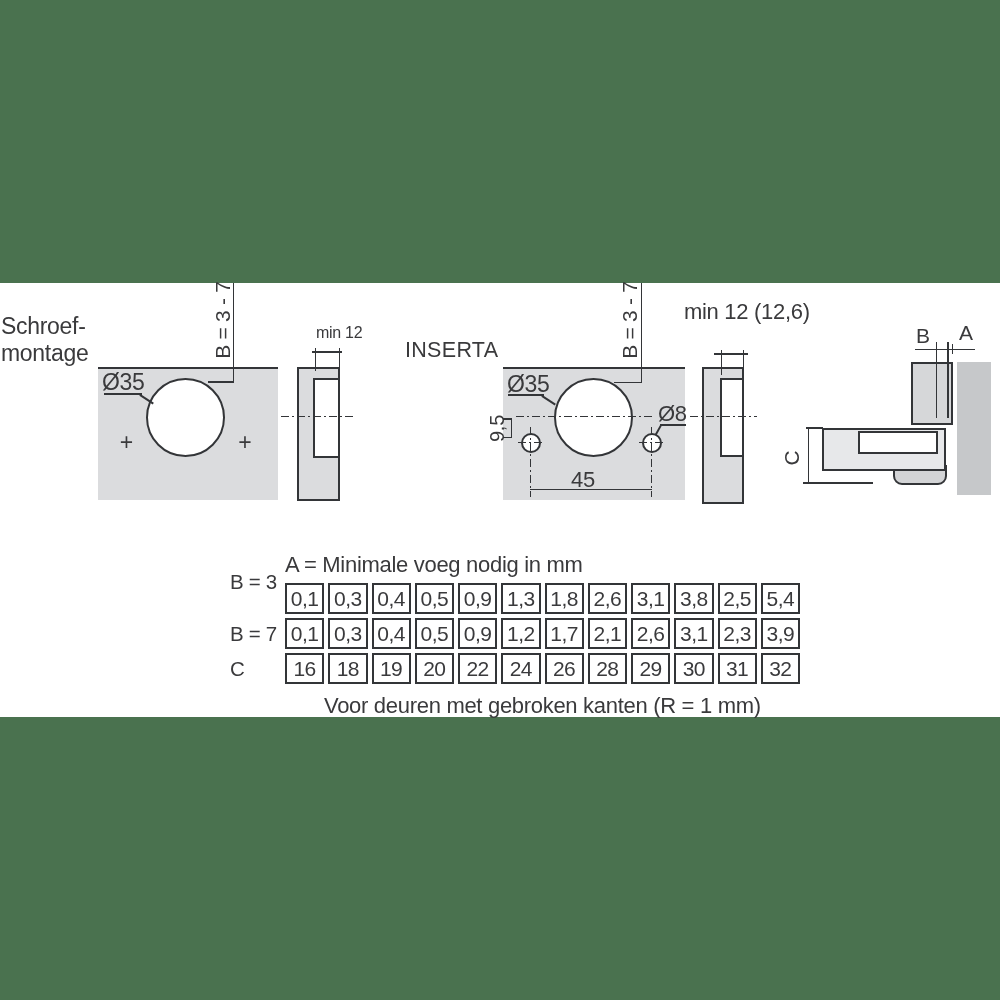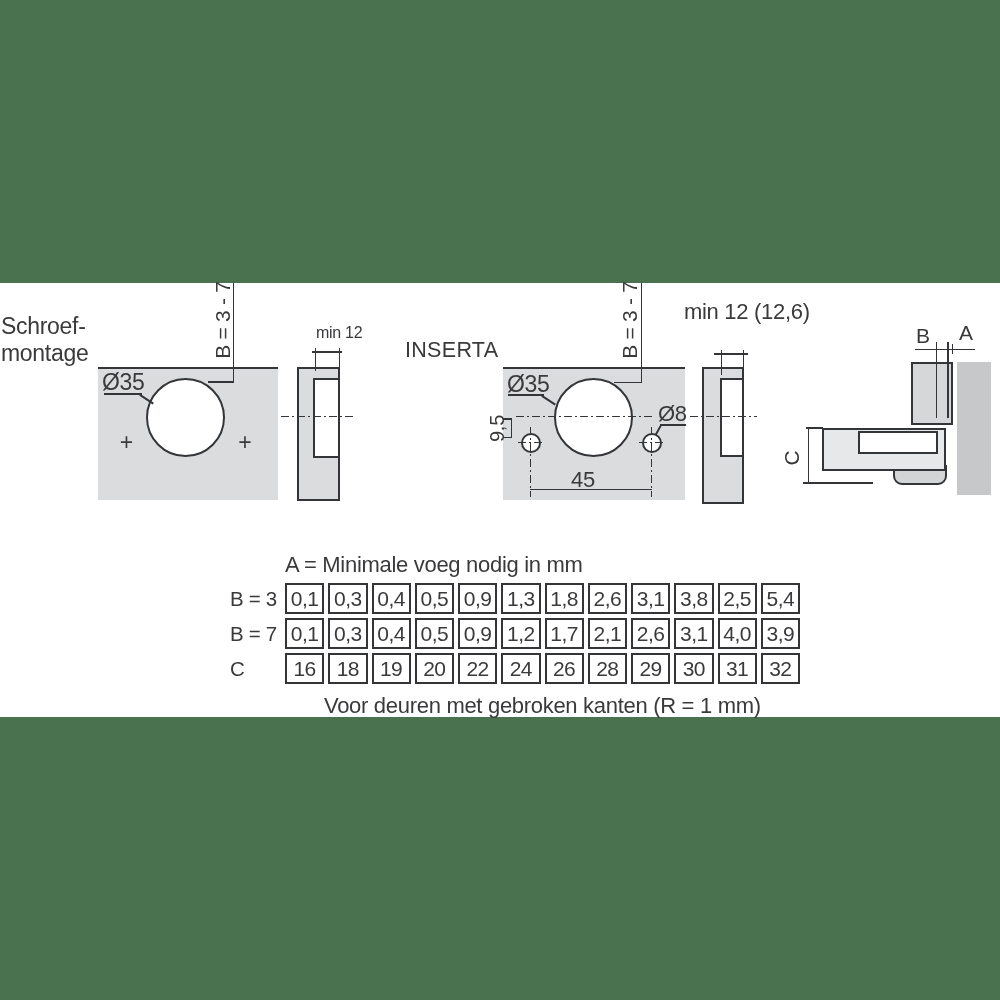--- a/index.html
+++ b/index.html
@@ -122,21 +122,21 @@
   <div class="boxed" style="left:822px;top:428px;width:124px;height:43px;background:var(--arm);border-width:2.5px;"></div>
   <div class="boxed" style="left:858px;top:431px;width:80px;height:23px;background:#fff;border-width:2.5px;"></div>
 
   <div class="ln-v" style="left:807.5px;top:427px;height:56px;"></div>
   <div class="ln-h" style="left:805.5px;top:427px;width:17px;"></div>
   <div class="ln-h" style="left:803px;top:482px;width:70px;"></div>
   <div class="rot" style="left:781.5px;top:448px;width:20px;height:20px;line-height:20px;font-size:21px;">C</div>
 
   <div class="lbl" style="left:285px;top:552px;font-size:22px;">A = Minimale voeg nodig in mm</div>
 
-  <div class="rowlbl" style="top:583px;">B = 3</div>
+  <div class="rowlbl" style="top:566px;">B = 3</div>
   <div class="rowlbl" style="top:618px;">B = 7</div>
   <div class="rowlbl" style="top:653px;">C</div>
 
   <div class="vtable">
     <div class="cell">0,1</div>
     <div class="cell">0,3</div>
     <div class="cell">0,4</div>
     <div class="cell">0,5</div>
     <div class="cell">0,9</div>
     <div class="cell">1,3</div>
@@ -149,21 +149,21 @@
     <div class="cell">0,1</div>
     <div class="cell">0,3</div>
     <div class="cell">0,4</div>
     <div class="cell">0,5</div>
     <div class="cell">0,9</div>
     <div class="cell">1,2</div>
     <div class="cell">1,7</div>
     <div class="cell">2,1</div>
     <div class="cell">2,6</div>
     <div class="cell">3,1</div>
-    <div class="cell">4,0</div>
+    <div class="cell">2,3</div>
     <div class="cell">3,9</div>
     <div class="cell">16</div>
     <div class="cell">18</div>
     <div class="cell">19</div>
     <div class="cell">20</div>
     <div class="cell">22</div>
     <div class="cell">24</div>
     <div class="cell">26</div>
     <div class="cell">28</div>
     <div class="cell">29</div>

